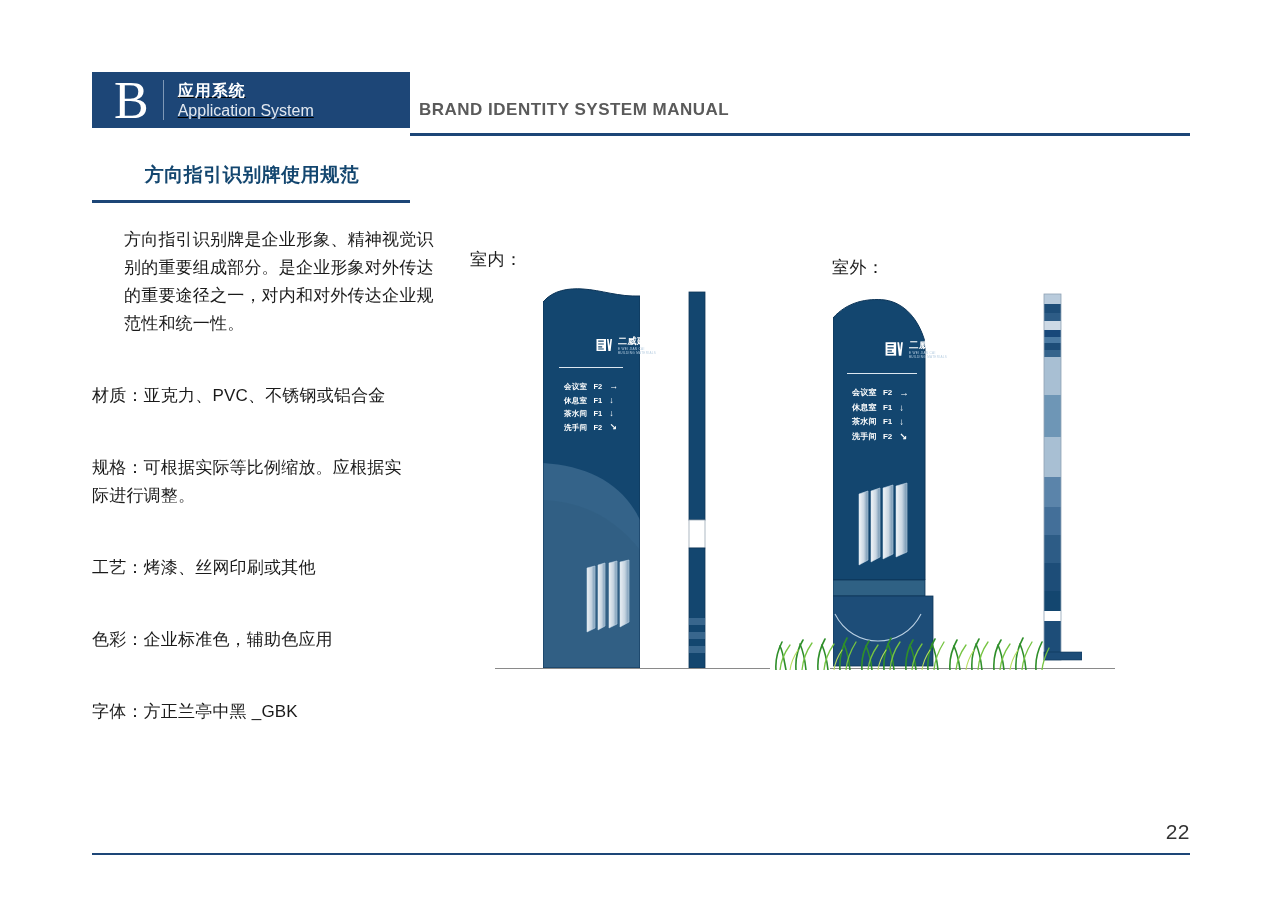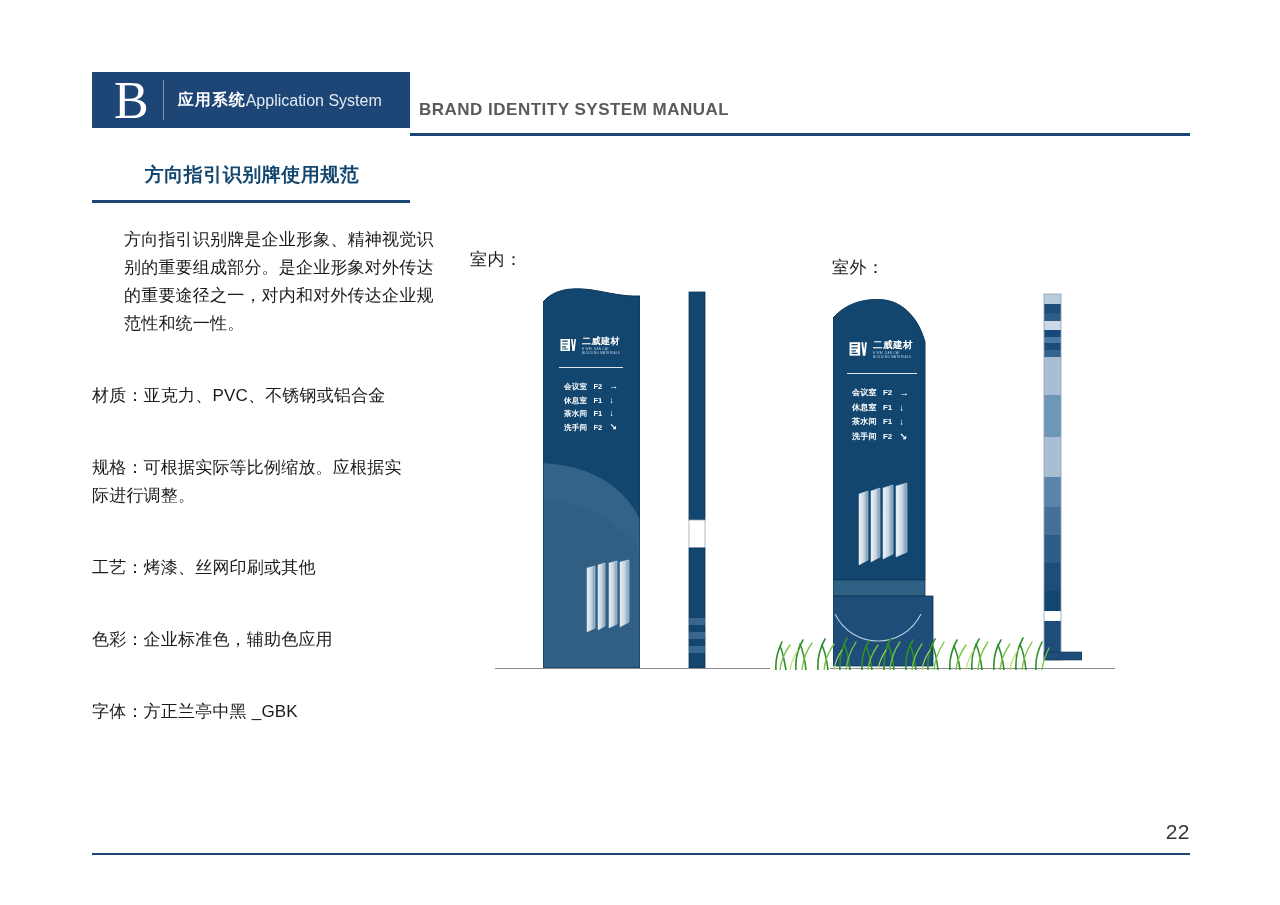--- a/index.html
+++ b/index.html
@@ -42,21 +42,21 @@
   }
 
   .badge-divider {
     width: 1px;
     height: 40px;
     background: #7e98b6;
     margin-left: 14px;
     margin-right: 14px;
   }
 
-  .badge-texts { display: flex; flex-direction: row; justify-content: space-between; }
+  .badge-texts { display: flex; flex-direction: column; justify-content: space-between; text-decoration: underline; }
 
   .badge-cn {
     color: #ffffff;
     font-size: 16px;
     font-weight: bold;
     letter-spacing: 1px;
     line-height: 19px;
   }
 
   .badge-en {
@@ -185,20 +185,21 @@
     left: 590px; top: 62px;
     width: 52px;
     height: 376px;
   }
 
   
   .sign-logo-wrap {
     position: absolute;
     display: flex;
     align-items: center;
+    margin-left: 36px;
   }
 
   .logo-mark {
     flex: 0 0 auto;
   }
 
   .logo-words { margin-left: 5px; display: flex; flex-direction: column; }
 
   .logo-cn {
     color: #ffffff;

